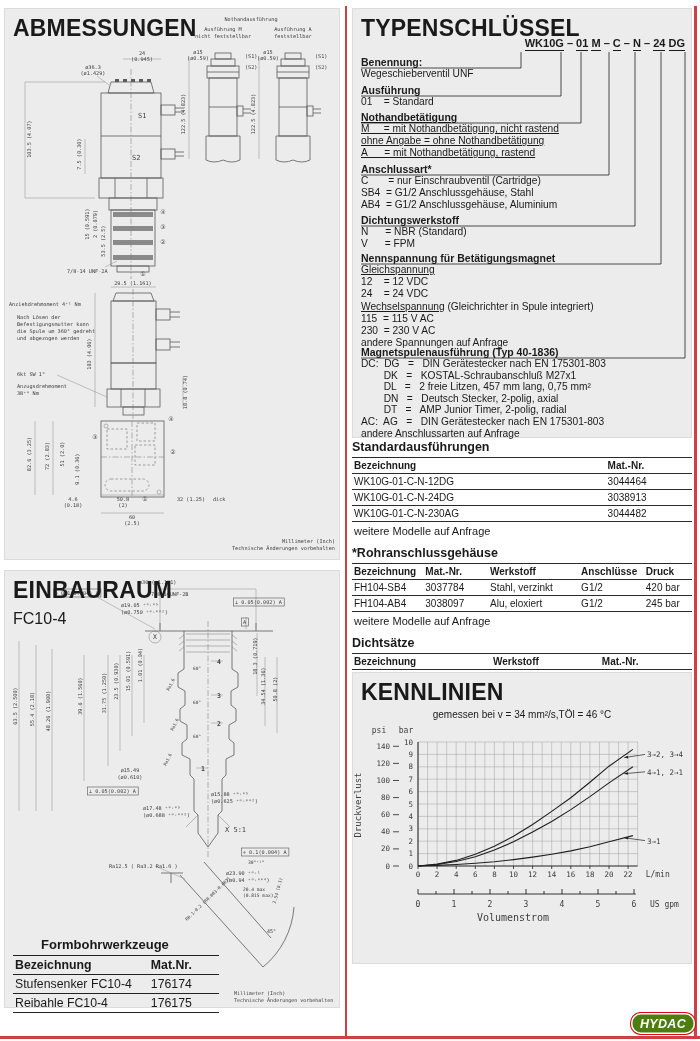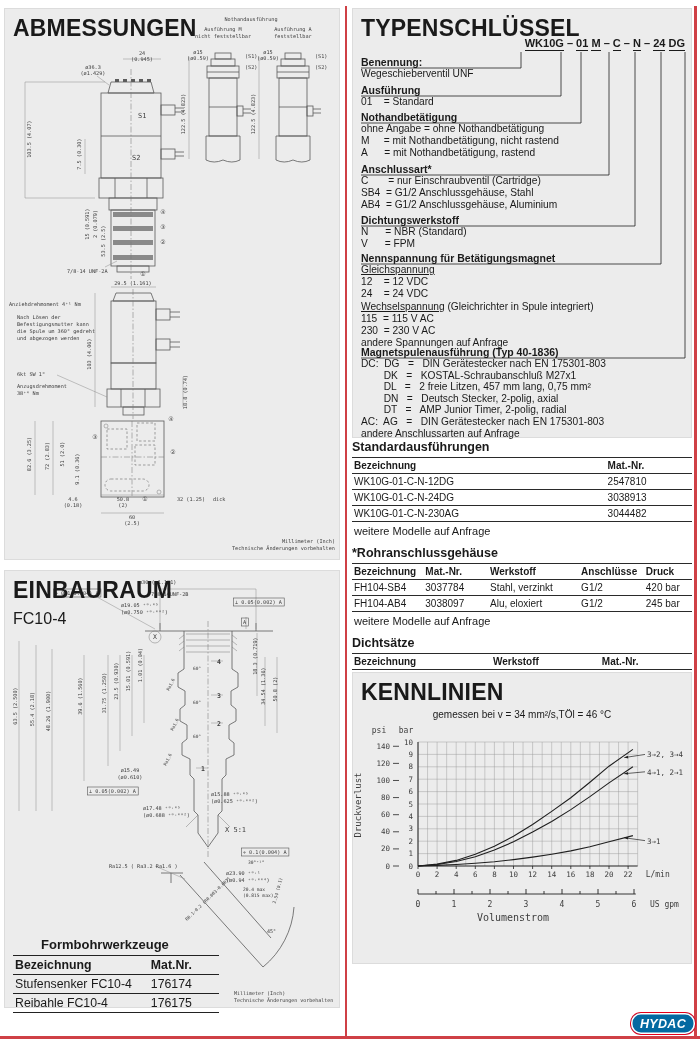--- a/index.html
+++ b/index.html
@@ -50,21 +50,21 @@
   .fbw-table{width:100%;border-collapse:collapse;table-layout:fixed;}
   .fbw-table th{border-top:1.4px solid #222;border-bottom:1.6px solid #222;text-align:left;font-size:12.3px;padding:2px 2px;}
   .fbw-table td{border-bottom:1.3px solid #222;font-size:12.3px;padding:2px 2px;}
   .fbw-table th:nth-child(1){width:64%;}
   
   .redline{position:absolute;background:#cf4046;}
   #rule-mid{left:345px;top:6px;width:2px;height:1030px;}
   #rule-right{left:694px;top:6px;width:3px;height:1030px;}
   #rule-bottom{left:0;top:1036px;width:700px;height:3px;}
   
-  #logo{position:absolute;left:631px;top:1013px;width:64px;height:21px;background:#0369a1;border-radius:10px;box-shadow:inset 0 0 0 1.5px #fff,0 0 0 1px #e2001a;display:flex;align-items:center;justify-content:center;}
+  #logo{position:absolute;left:631px;top:1013px;width:64px;height:21px;background:#4d7c0f;border-radius:10px;box-shadow:inset 0 0 0 1.5px #fff,0 0 0 1px #e2001a;display:flex;align-items:center;justify-content:center;}
   #logo span{color:#fff;font-weight:bold;font-style:italic;font-size:12.5px;letter-spacing:.3px;}
 </style>
 </head>
 <body>
 
 <div class="page">
 
   <div class="panel" id="panel-abm">
     <svg width="336" height="552" viewBox="0 0 336 552">
       <g class="draw">
@@ -342,24 +342,24 @@
     <div id="typ-code"><span class="u">WK10G</span><span> – </span><span class="u">01</span><span> </span><span class="u">M</span><span> – </span><span class="u">C</span><span> – </span><span class="u">N</span><span> – </span><span class="u">24</span><span> </span><span class="u">DG</span></div>
     <div id="typ-sections">
         <div class="typ-section" style="top: 48px;">
           <div class="typ-head">Benennung:</div>
           <div class="typ-line">Wegeschieberventil UNF</div>
         </div>
         <div class="typ-section" style="top: 76px;">
           <div class="typ-head">Ausführung</div>
           <div class="typ-line">01    = Standard</div>
         </div>
-        <div class="typ-section" style="top: 103px;">
+        <div class="typ-section" style="top: 103px; text-decoration: underline;">
           <div class="typ-head">Nothandbetätigung</div>
+          <div class="typ-line">M     = mit Nothandbetätigung, nicht rastend</div>
           <div class="typ-line">ohne Angabe = ohne Nothandbetätigung</div>
-          <div class="typ-line">M     = mit Nothandbetätigung, nicht rastend</div>
           <div class="typ-line">A      = mit Nothandbetätigung, rastend</div>
         </div>
         <div class="typ-section" style="top: 155px;">
           <div class="typ-head">Anschlussart*</div>
           <div class="typ-line">C       = nur Einschraubventil (Cartridge)</div>
           <div class="typ-line">SB4  = G1/2 Anschlussgehäuse, Stahl</div>
           <div class="typ-line">AB4  = G1/2 Anschlussgehäuse, Aluminium</div>
         </div>
         <div class="typ-section" style="top: 206px;">
           <div class="typ-head">Dichtungswerkstoff</div>
@@ -394,21 +394,21 @@
     <table class="dt dt-standard">
         <thead>
           <tr>
             <th>Bezeichnung</th>
             <th>Mat.-Nr.</th>
           </tr>
         </thead>
         <tbody>
           <tr>
             <td>WK10G-01-C-N-12DG</td>
-            <td>2547810</td>
+            <td>3044464</td>
           </tr>
           <tr>
             <td>WK10G-01-C-N-24DG</td>
             <td>3038913</td>
           </tr>
           <tr>
             <td>WK10G-01-C-N-230AG</td>
             <td>3044482</td>
           </tr>
         </tbody>

